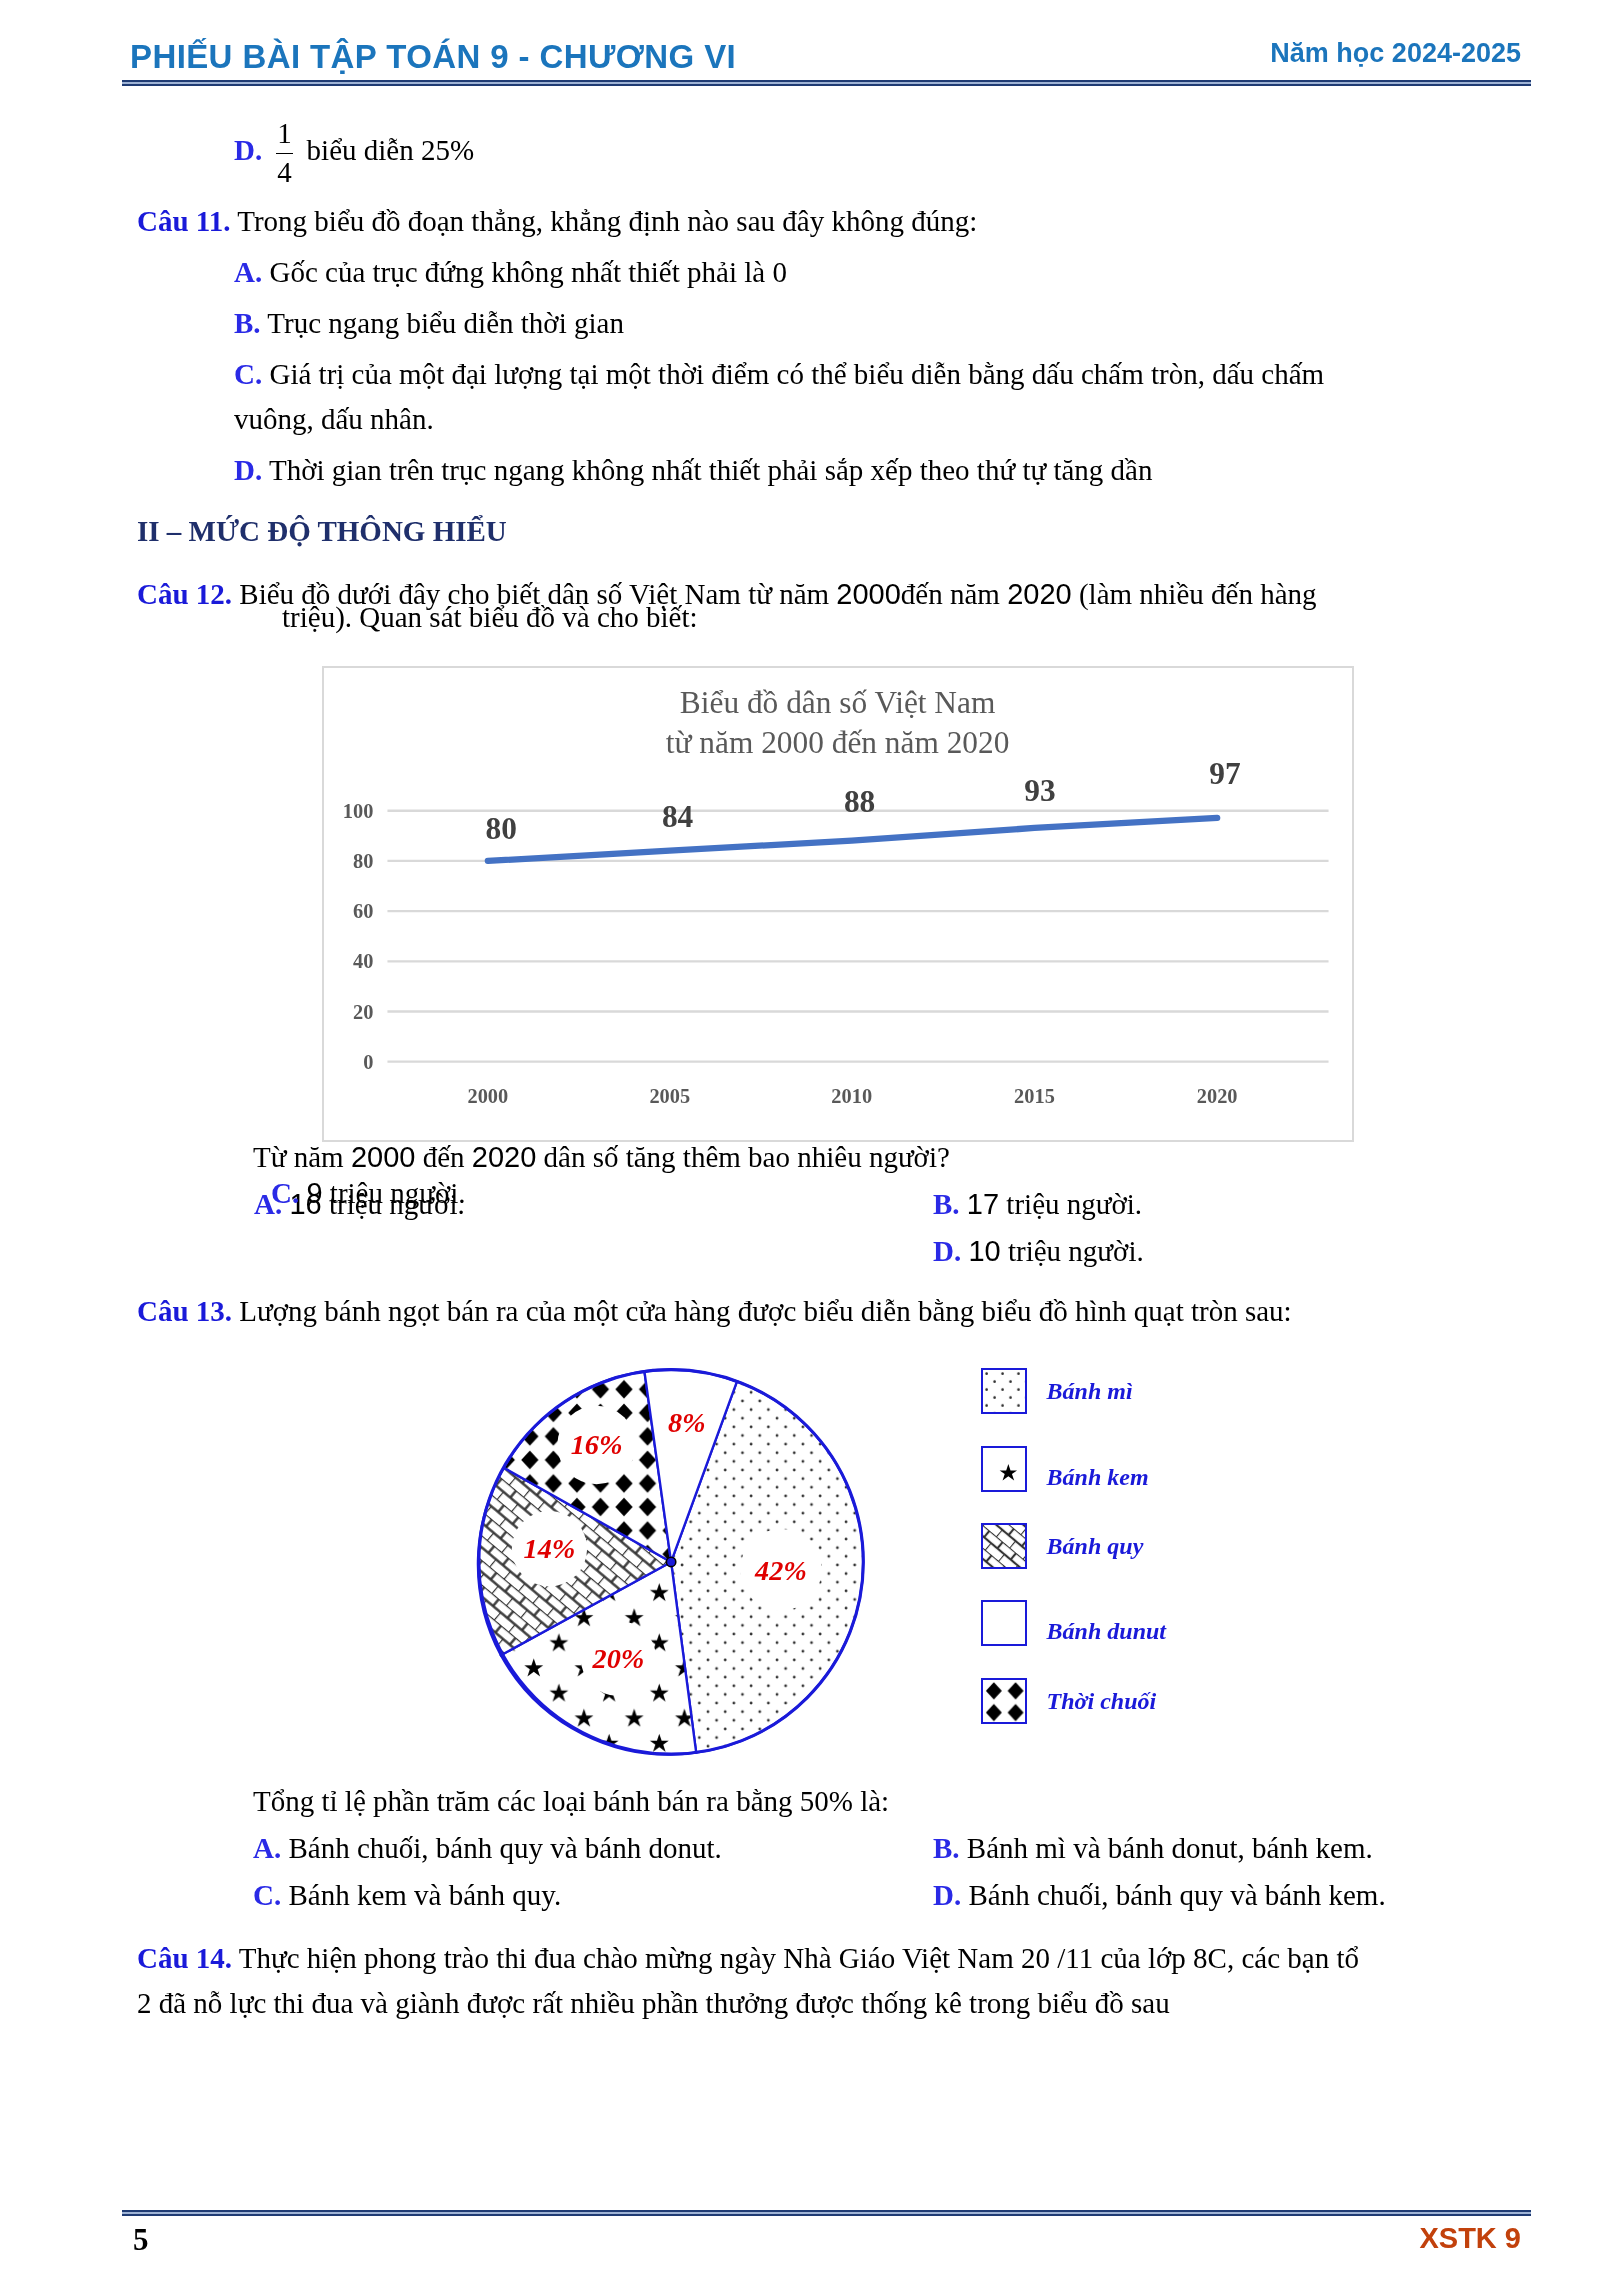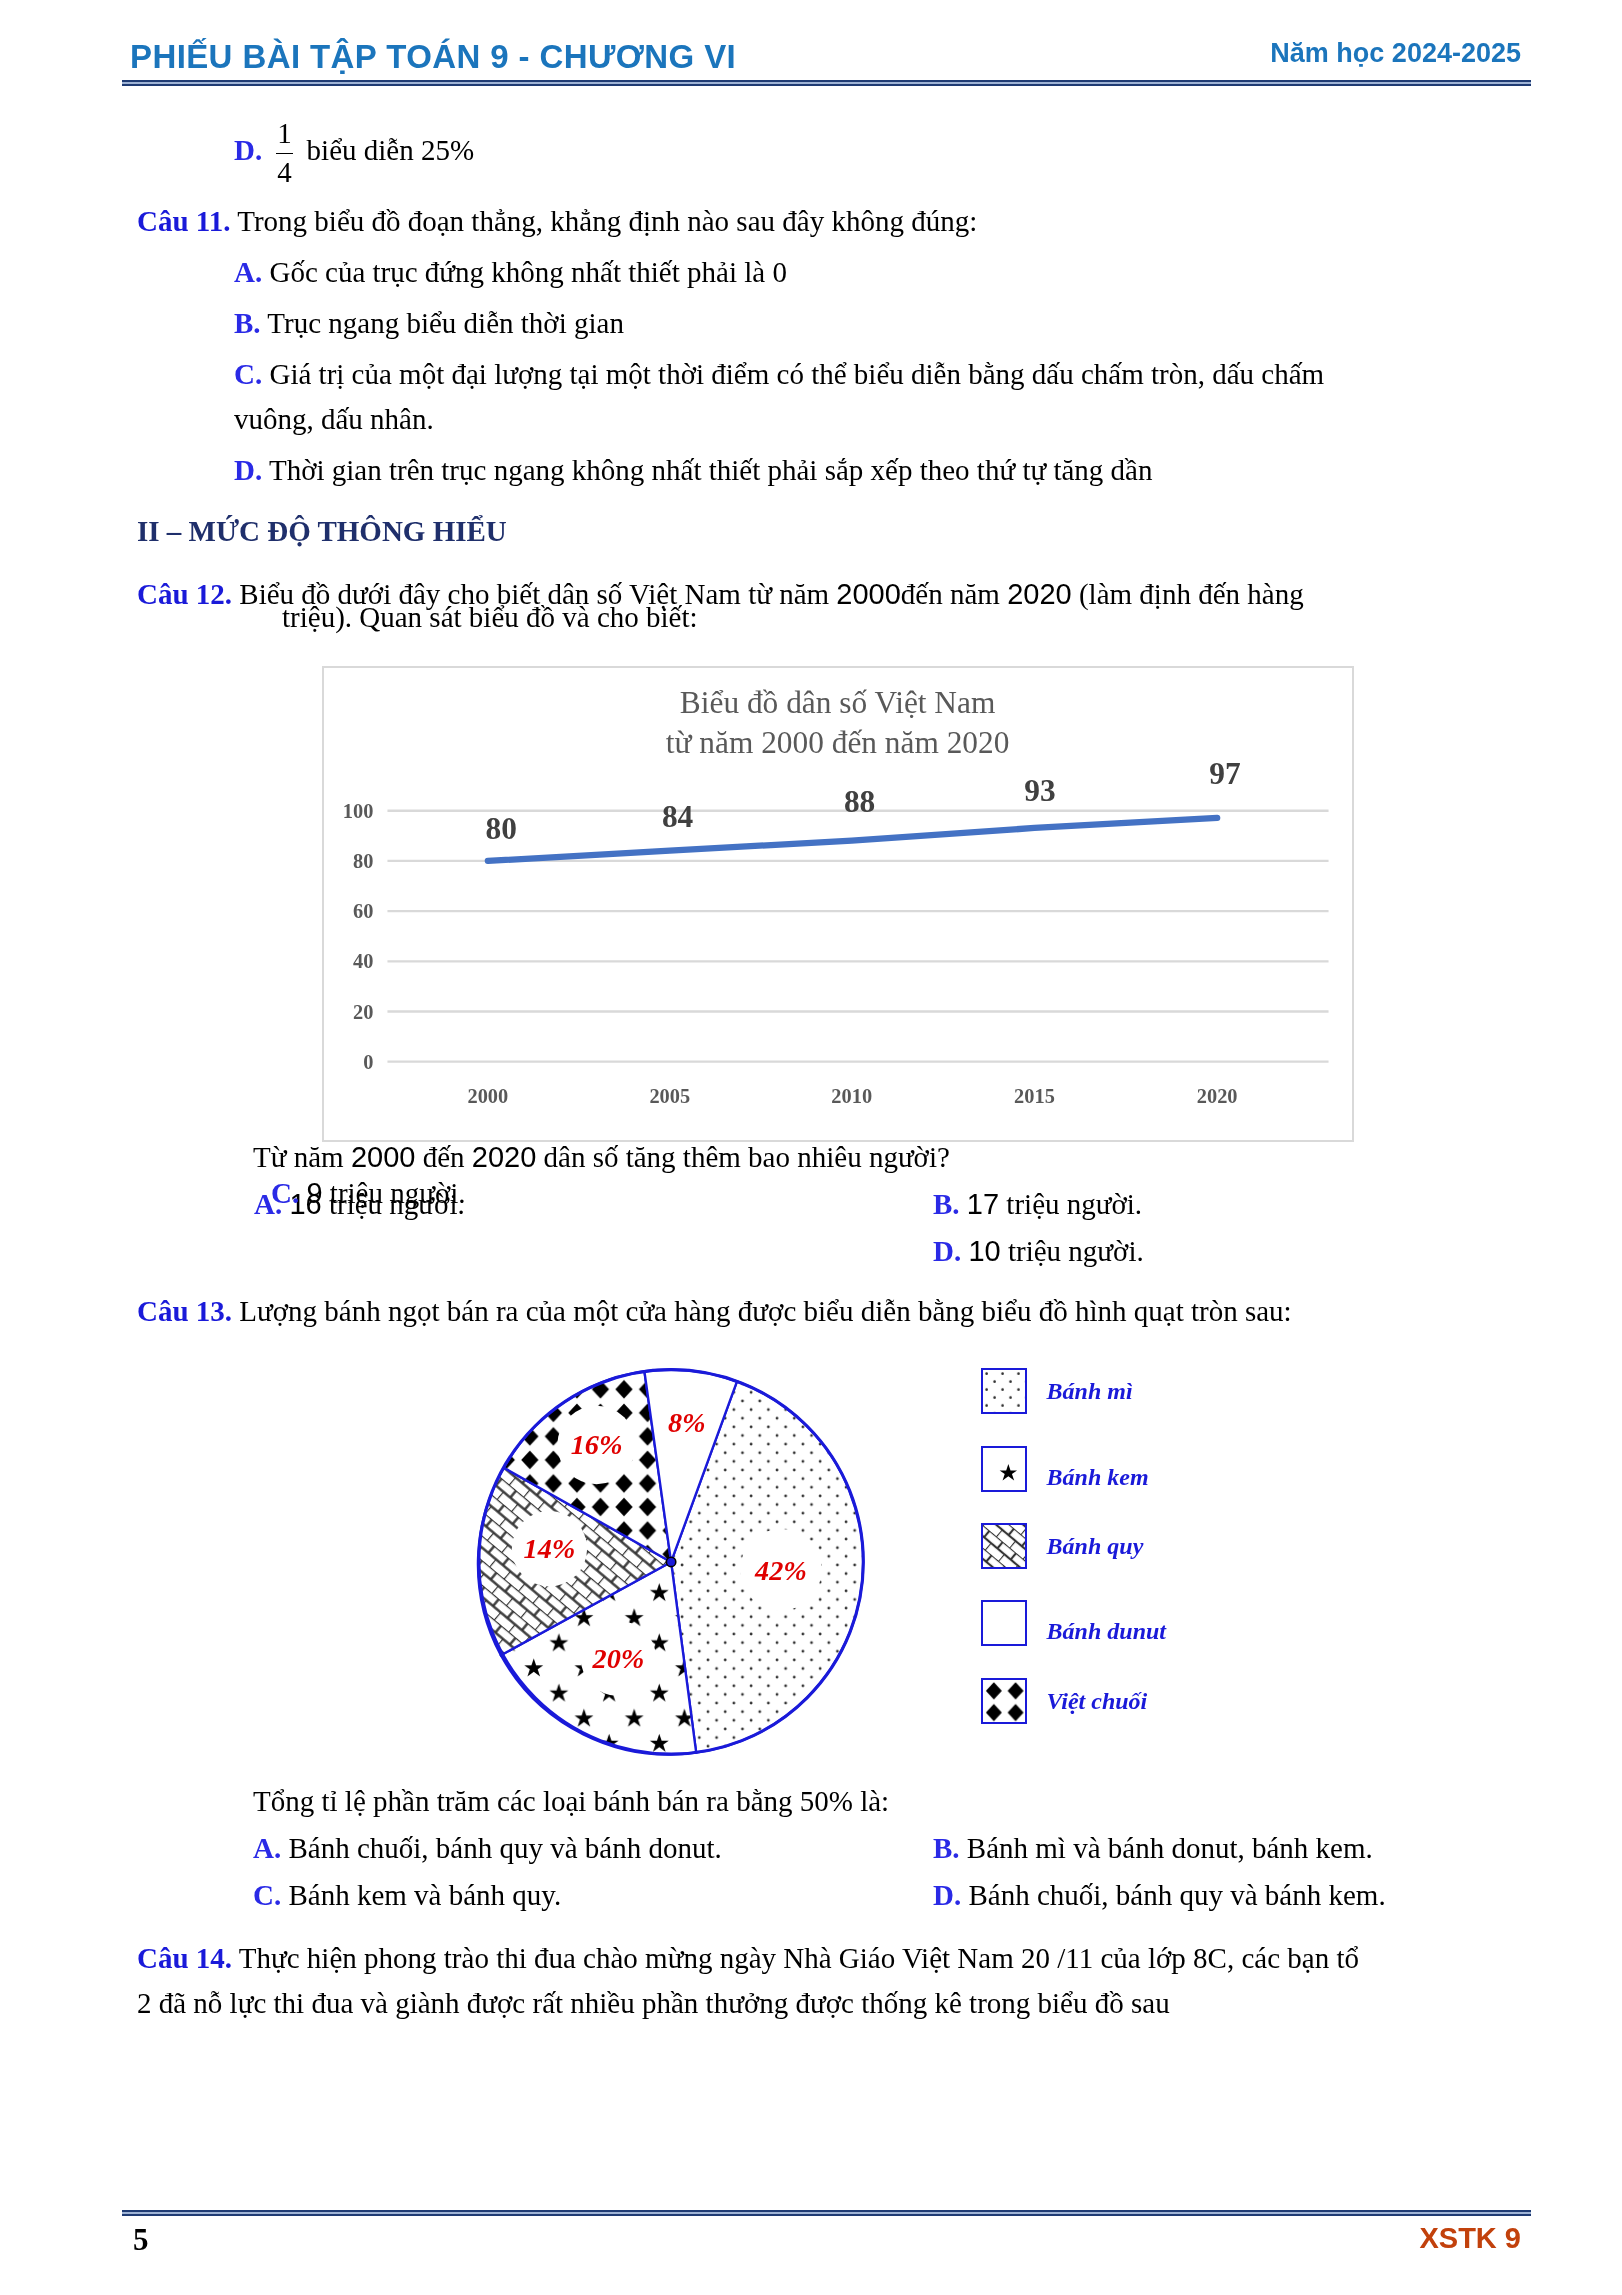--- a/index.html
+++ b/index.html
@@ -66,21 +66,21 @@
   <span>Thời gian trên trục ngang không nhất thiết phải sắp xếp theo thứ tự tăng dần</span>
 </div>
 
 <div class="abs sec" style="left:137px; top:515px;">II – MỨC ĐỘ THÔNG HIỂU</div>
 
 <div class="abs line" style="left:137px; top:577px;">
   <span class="qlbl">Câu 12.</span>
   <span>Biểu đồ dưới đây cho biết dân số Việt Nam từ năm</span>
   <span class="num">2000</span><span>đến năm</span>
   <span class="num">2020</span>
-  <span>(làm định đến hàng</span>
+  <span>(làm nhiều đến hàng</span>
 </div>
 <div class="abs line" style="left:253px; top:600px;margin-left:29px;">triệu). Quan sát biểu đồ và cho biết:</div>
 
 <div class="abs chart-box">
   <svg width="1028" height="458" viewBox="0 0 1309 584" xmlns="http://www.w3.org/2000/svg">
     <text x="654" y="58" text-anchor="middle" font-family="Liberation Serif, serif" font-size="40" fill="#595959">Biểu đồ dân số Việt Nam</text>
     <text x="654" y="108" text-anchor="middle" font-family="Liberation Serif, serif" font-size="40" fill="#595959">từ năm 2000 đến năm 2020</text>
     <g stroke="#d9d9d9" stroke-width="3">
       <line x1="80" x2="1280" y1="182" y2="182"></line>
       <line x1="80" x2="1280" y1="246" y2="246"></line>
@@ -223,21 +223,21 @@
   <span class="legend-text">Bánh quy</span>
 </div>
 <div class="legend-item" style="top:1600px;">
   <div class="legend-swatch"></div>
   <span class="legend-text" style="margin-top:17.3px;">Bánh dunut</span>
 </div>
 <div class="legend-item" style="top:1678px;">
   <svg class="legend-swatch" viewBox="0 0 58 58">
       <rect width="58" height="58" fill="url(#pDiamond)"></rect>
     </svg>
-  <span class="legend-text">Việt chuối</span>
+  <span class="legend-text">Thời chuối</span>
 </div>
 
 <div class="abs line" style="left:253px; top:1784px;">Tổng tỉ lệ phần trăm các loại bánh bán ra bằng 50% là:</div>
 <div class="abs line" style="left:253px; top:1831px;">
   <span class="lbl">A.</span>
   <span>Bánh chuối, bánh quy và bánh donut.</span>
 </div>
 <div class="abs line" style="left:933px; top:1831px;">
   <span class="lbl">B.</span>
   <span>Bánh mì và bánh donut, bánh kem.</span>

